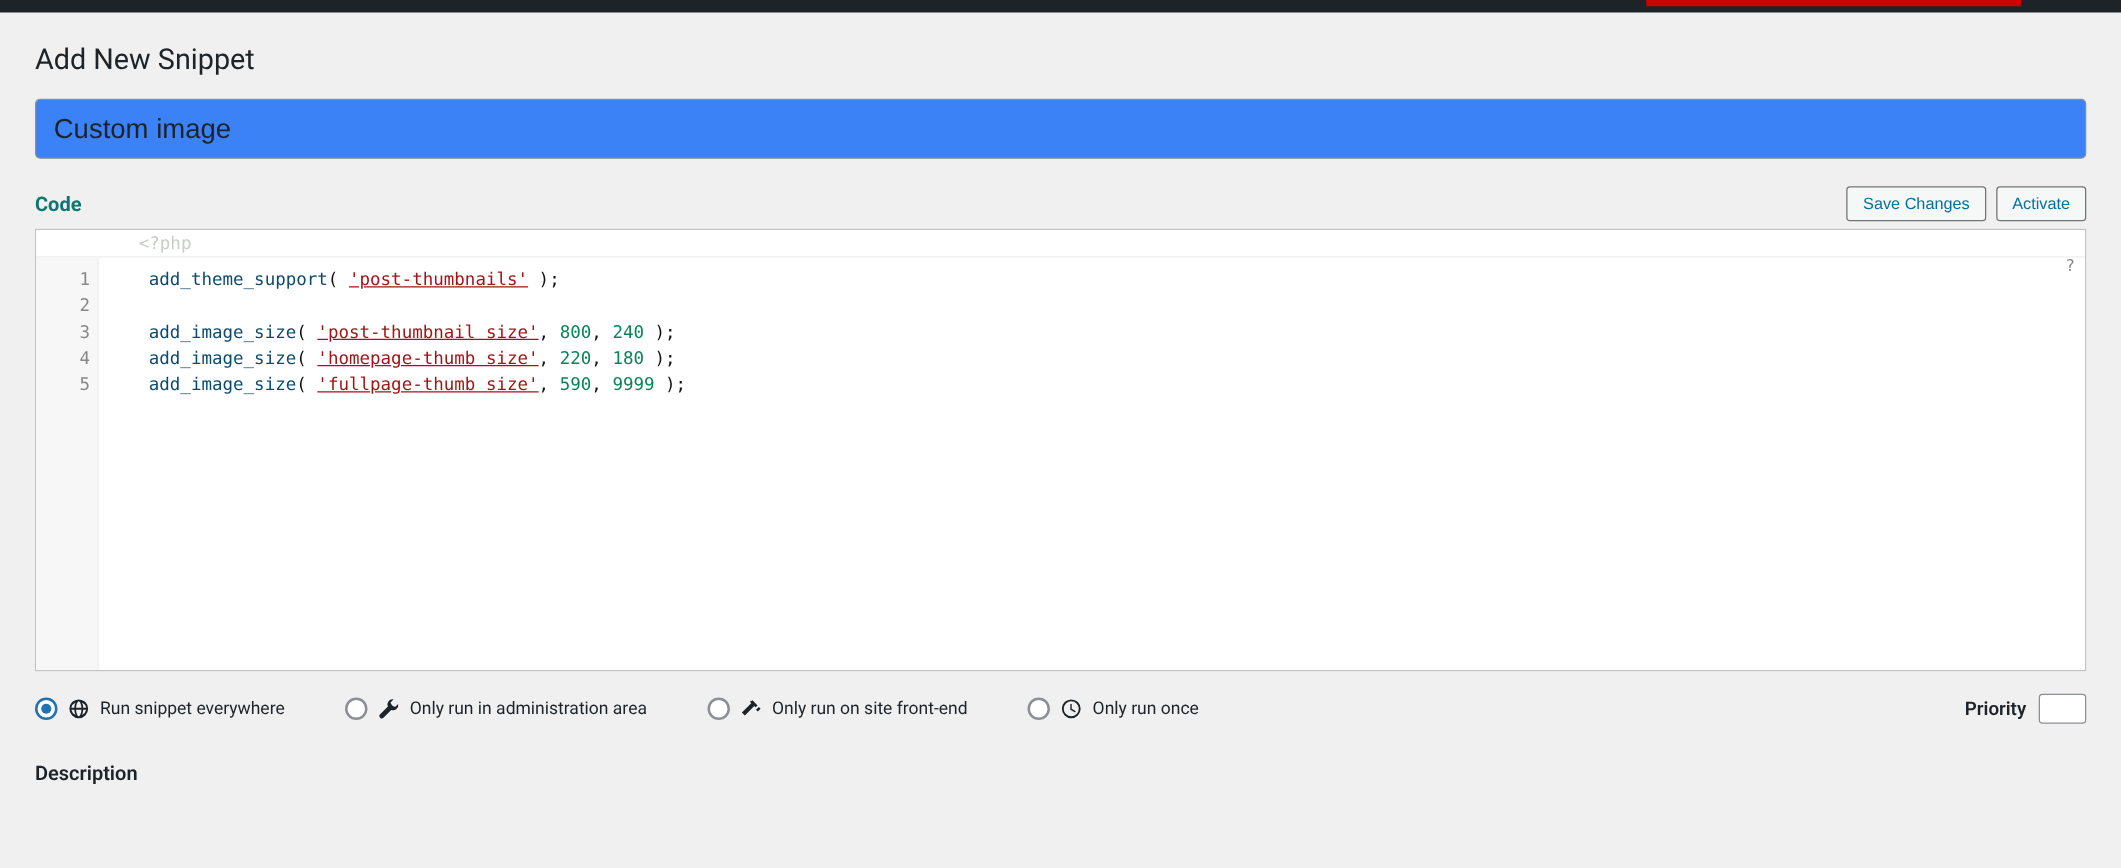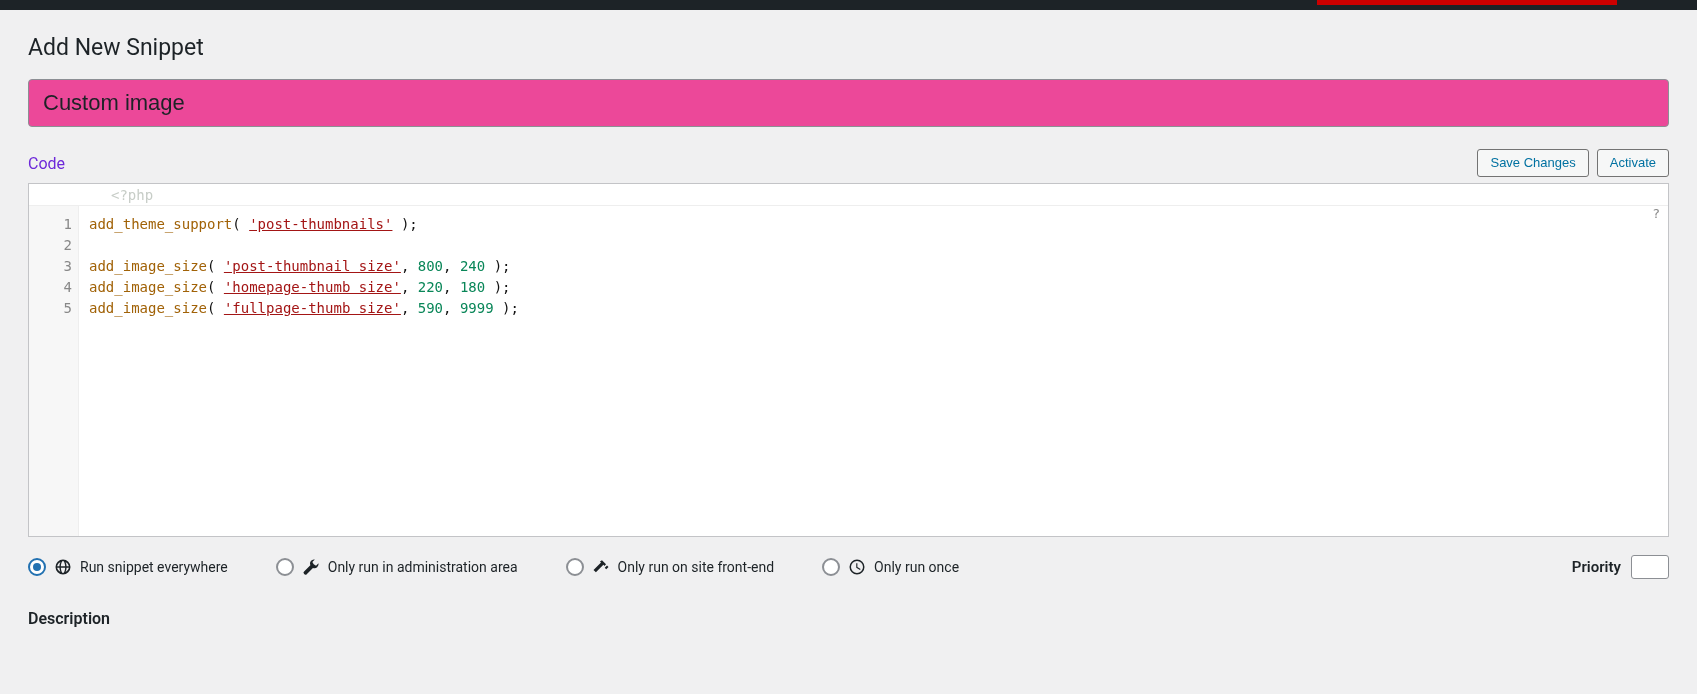--- a/index.html
+++ b/index.html
@@ -30,37 +30,37 @@
     font-weight: 400;
     margin: 14px 0 18px 0;
     color: #1d2327;
   }
   .title-input {
     width: 100%;
     font-size: 22px;
     padding: 20px 14px;
     border: 1px solid #8c8f94;
     border-radius: 4px;
-    background: #ec4899;
+    background: #3b82f6;
     color: #1d2327;
     outline: none;
     height: 48px;
   }
   .section-head {
     display: flex;
     justify-content: space-between;
     align-items: center;
     margin-top: 22px;
     margin-bottom: 6px;
   }
   .section-head h2 {
     font-size: 16px;
-    font-weight: 400;
+    font-weight: 700;
     margin: 0;
-    color: #6d28d9;
+    color: #0f766e;
   }
   .btn-row { display: flex; gap: 8px; }
   .btn {
     background: #f6f7f7;
     border: 1px solid #737373;
     color: #0071a1;
     padding: 4px 12px;
     font-size: 13px;
     border-radius: 3px;
     cursor: pointer;
@@ -107,21 +107,21 @@
     user-select: none;
   }
   .gutter div { height: 21px; }
   .codelines {
     padding: 8px 10px;
     flex: 1;
     white-space: pre;
     color: #111;
   }
   .codelines .line { height: 21px; }
-  .t-func { color: #a16207; }
+  .t-func { color: #0c4a6e; margin-left: 30px; }
   .t-punc { color: #111; }
   .t-str  { color: #a31515; text-decoration: underline; }
   .t-num  { color: #098658; }
 
   .runbar {
     display: flex;
     align-items: center;
     margin-top: 18px;
     gap: 48px;
   }

